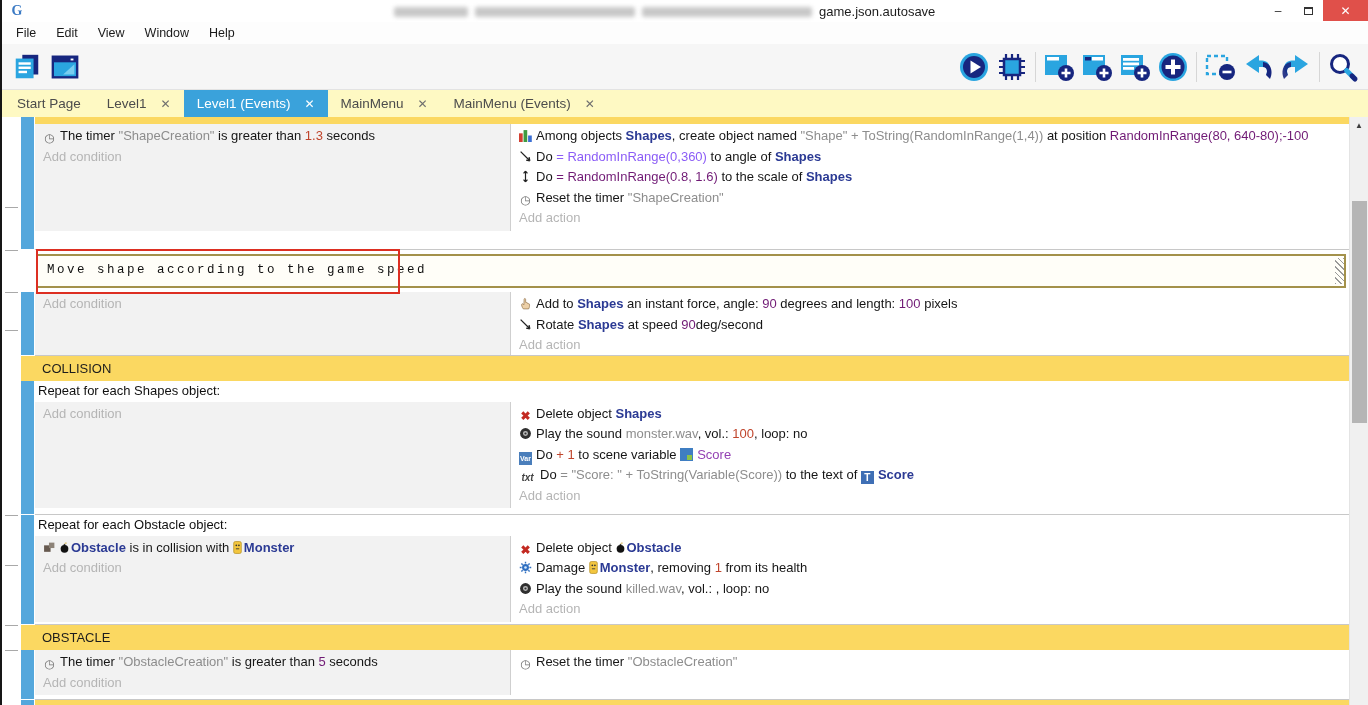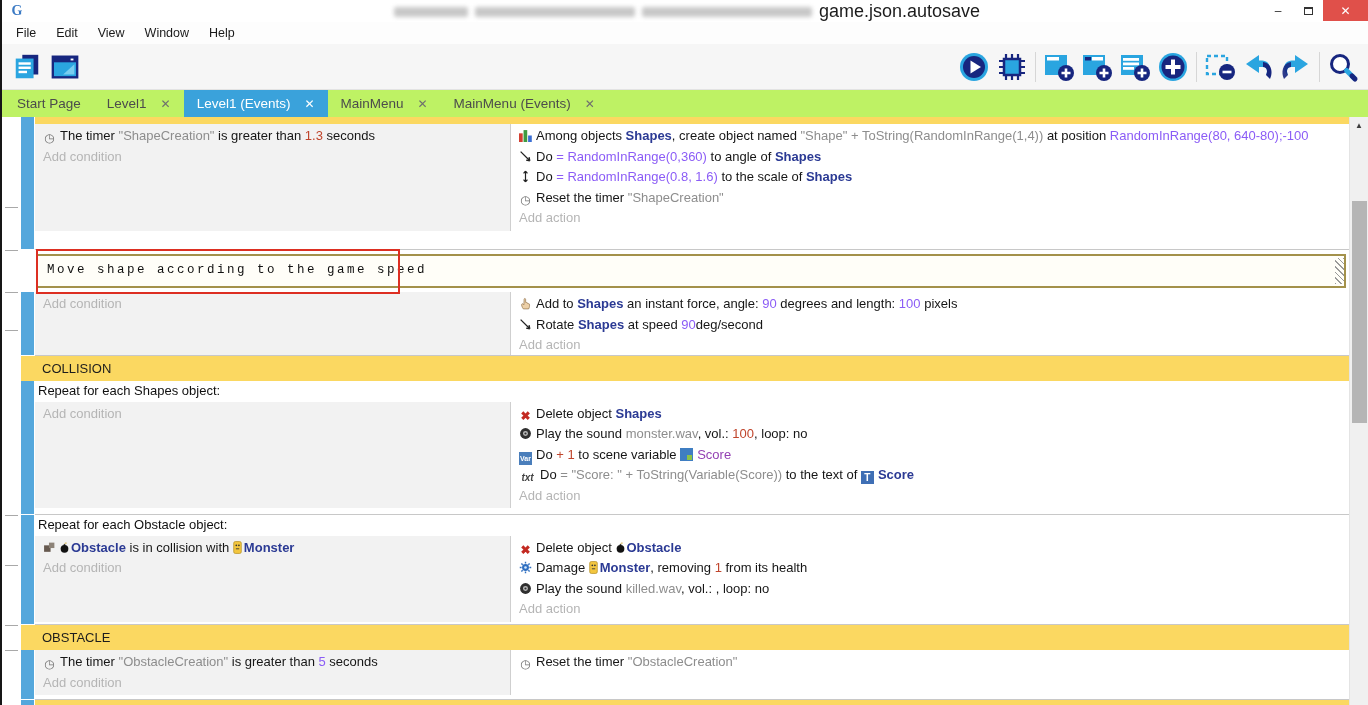--- a/index.html
+++ b/index.html
@@ -9,40 +9,40 @@
     border-left:2px solid #161616; }
 
   
   #titlebar { position:relative; height:22px; background:#fff; }
   #app-icon { position:absolute; left:7px; top:3px; width:16px; height:16px;
     color:#3b7ac4; font-weight:bold; font-size:14px; line-height:16px; text-align:center;
     font-family:"Liberation Serif", serif; }
   #title-center { position:absolute; left:392px; top:4px; height:15px; display:flex;
     align-items:center; gap:7px; }
   .blurblock { height:10px; background:#9b9b9b; opacity:.55; filter:blur(2px); border-radius:2px; }
-  #title-text { font-size:18px; color:#1c1c1c; white-space:nowrap; }
+  #title-text { font-size:13px; color:#1c1c1c; white-space:nowrap; }
   #win-controls { position:absolute; right:0; top:0; height:21px; display:flex; align-items:stretch; }
   .winbtn { width:30px; display:flex; align-items:center; justify-content:center;
     color:#333; font-size:12px; }
   #btn-maximize span { display:block; width:9px; height:8px; border:1px solid #333; border-top:2px solid #333; }
   #btn-close { width:45px; background:#e0504a; color:#fff; font-size:12px; }
 
   
   #menubar { height:22px; display:flex; align-items:center; padding-left:4px; background:#fdfdfd; }
   .menu-item { padding:0 10px; font-size:12.5px; color:#1a1a1a; line-height:22px; }
 
   
   #toolbar { height:46px; background:#f6f6f6; border-bottom:1px solid #e3e3e3;
     display:flex; align-items:center; padding:0 6px; }
   .tb-btn { width:38px; height:38px; display:flex; align-items:center; justify-content:center; }
   .tb-sep { width:1px; height:30px; background:#d6d6d6; margin:0 4px; }
   #tb-right { margin-left:auto; display:flex; align-items:center; }
 
   
-  #tabbar { height:27px; background:#bef264; display:flex; align-items:stretch; padding-left:2px; }
+  #tabbar { height:27px; background:#fef9c3; display:flex; align-items:stretch; padding-left:2px; }
   .tab { display:flex; align-items:center; padding:0 13px; font-size:13.5px; color:#4c4c4c;
     white-space:nowrap; }
   .tab .tab-close { margin-left:14px; font-size:12px; color:#6e6e6e; }
   .tab.active { background:#3aa2db; color:#fff; }
   .tab.active .tab-close { color:#fff; }
 
   
   #events-area { position:absolute; top:117px; left:2px; right:19px; bottom:0; background:#fff; }
   #gutter { position:absolute; left:0; top:0; width:17px; bottom:0; background:#fff; }
   .gutter-tick { position:absolute; left:1px; width:13px; height:1px; background:#a9a9a9; }
@@ -53,21 +53,21 @@
   .handle.ghost { background:transparent; }
   .ev-body { flex:1; border-bottom:1px solid #c8c8c8; overflow:hidden; min-width:0; }
   .ev-header { background:#fff; font-size:13px; color:#101010; line-height:20.5px; padding-left:3px; }
   .cells { display:flex; width:100%; }
   .cond-cell { width:476px; flex:none; background:#f2f2f2; border-right:1px solid #cfcfcf;
     padding:2px 6px 2px 8px; }
   .act-cell { flex:1; background:#fff; padding:2px 10px 2px 8px; min-width:0; }
   .iline { font-size:13px; line-height:20.5px; color:#161616; }
   .iline.ph { color:#b5b5b5; }
   .seg-obj { color:#2b3a94; font-weight:bold; }
-  .seg-green { color:#8b5cf6; }
+  .seg-green { color:#701a75; }
   .seg-blue { color:#8b5cf6; }
   .seg-red { color:#c0452c; }
   .seg-string { color:#8d8d8d; }
   .seg-purple { color:#9341b3; }
 
   .g-ic { display:inline-block; width:13px; height:13px; vertical-align:-2px; margin-right:4px;
     font-size:12px; line-height:13px; text-align:center; }
   .g-ic-sm { width:9px; margin-right:2px; }
   .var-box { background:#4a7ebb; color:#fff; font-size:7px; line-height:13px; font-weight:bold; }
   .to-box { background:#3f6fb5; color:#fff; font-size:10px; line-height:13px; font-weight:bold; }

